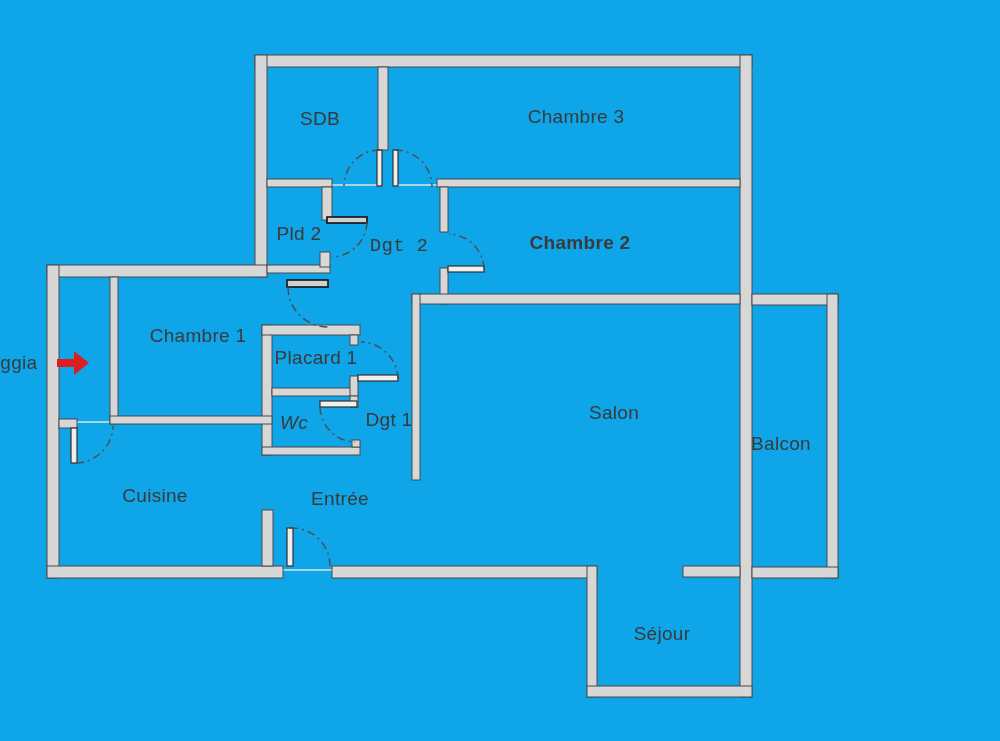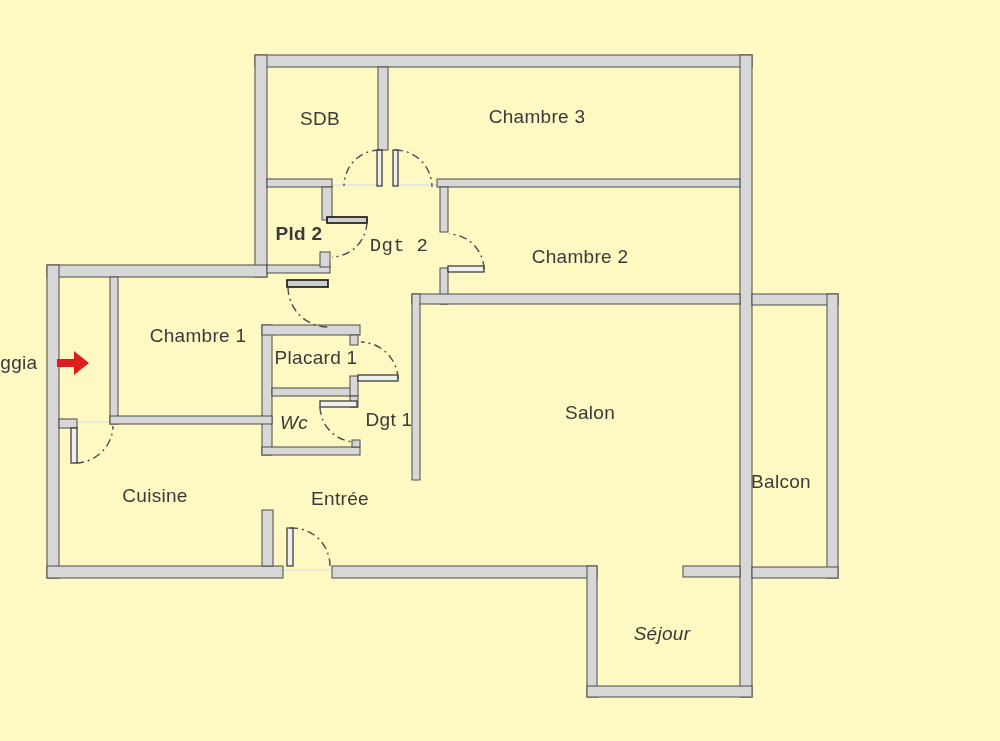--- a/index.html
+++ b/index.html
@@ -1,40 +1,40 @@
 <!DOCTYPE html>
 <html><head>
 <meta charset="utf-8">
 <style>
   html,body{margin:0;padding:0;background:#ffffff;overflow:hidden;}
-  #stage{position:relative;width:1000px;height:741px;background:#fef9c3;
+  #stage{position:relative;width:1000px;height:741px;background:#0ea5e9;
          font-family:"Liberation Sans", sans-serif;}
   #plan-svg{position:absolute;left:0;top:0;}
   .wall{fill:#d7d7d7;stroke:#4a4a4a;stroke-width:1;}
   .leaf{fill:#efefef;stroke:#303030;stroke-width:1.2;}
   .leaf-dark{fill:#cfcfcf;stroke:#111;stroke-width:1.6;}
   .arc{fill:none;stroke:#4d4d4d;stroke-width:1.4;stroke-dasharray:8 4 2 4;}
   .faint{stroke:#e2e2e2;stroke-width:1.5;}
   .lbl{position:absolute;transform:translate(-50%,-50%);
        font-size:19px;color:#3a3a3a;white-space:nowrap;letter-spacing:.3px;}
   [data-name="room-label-sdb"]      {left:320px;top:119px;}
-  [data-name="room-label-chambre3"] {left:537px;top:117px;}
-  [data-name="room-label-pld2"]     {left:299px;top:234px;font-weight:bold;}
+  [data-name="room-label-chambre3"] {left:576px;top:117px;}
+  [data-name="room-label-pld2"]     {left:299px;top:234px;}
   [data-name="room-label-dgt2"]     {left:399px;top:246px;font-family:Liberation Mono, monospace;}
-  [data-name="room-label-chambre2"] {left:580px;top:257px;}
+  [data-name="room-label-chambre2"] {left:580px;top:243px;font-weight:bold;}
   [data-name="room-label-chambre1"] {left:198px;top:336px;}
   [data-name="room-label-placard1"] {left:316px;top:358px;}
   [data-name="room-label-loggia"]   {left:8px;  top:363px;}
   [data-name="room-label-wc"]       {left:294px;top:423px;font-style:italic;}
   [data-name="room-label-dgt1"]     {left:389px;top:420px;}
-  [data-name="room-label-salon"]    {left:590px;top:413px;}
-  [data-name="room-label-balcon"]   {left:781px;top:444px;margin-top:38px;}
+  [data-name="room-label-salon"]    {left:614px;top:413px;}
+  [data-name="room-label-balcon"]   {left:781px;top:444px;}
   [data-name="room-label-cuisine"]  {left:155px;top:496px;}
   [data-name="room-label-entree"]   {left:340px;top:499px;}
-  [data-name="room-label-sejour"]   {left:662px;top:634px;font-style:italic;}
+  [data-name="room-label-sejour"]   {left:662px;top:634px;}
 </style>
 </head>
 <body>
 
 <div id="stage" data-name="floor-plan">
 
   <svg id="plan-svg" width="1000" height="741" viewBox="0 0 1000 741" data-name="floor-plan-drawing">
 
     <g data-name="floor-opening-lines">
       <line class="faint" x1="332" y1="185" x2="378" y2="185" data-name="floor-line-sdb-door"></line>

